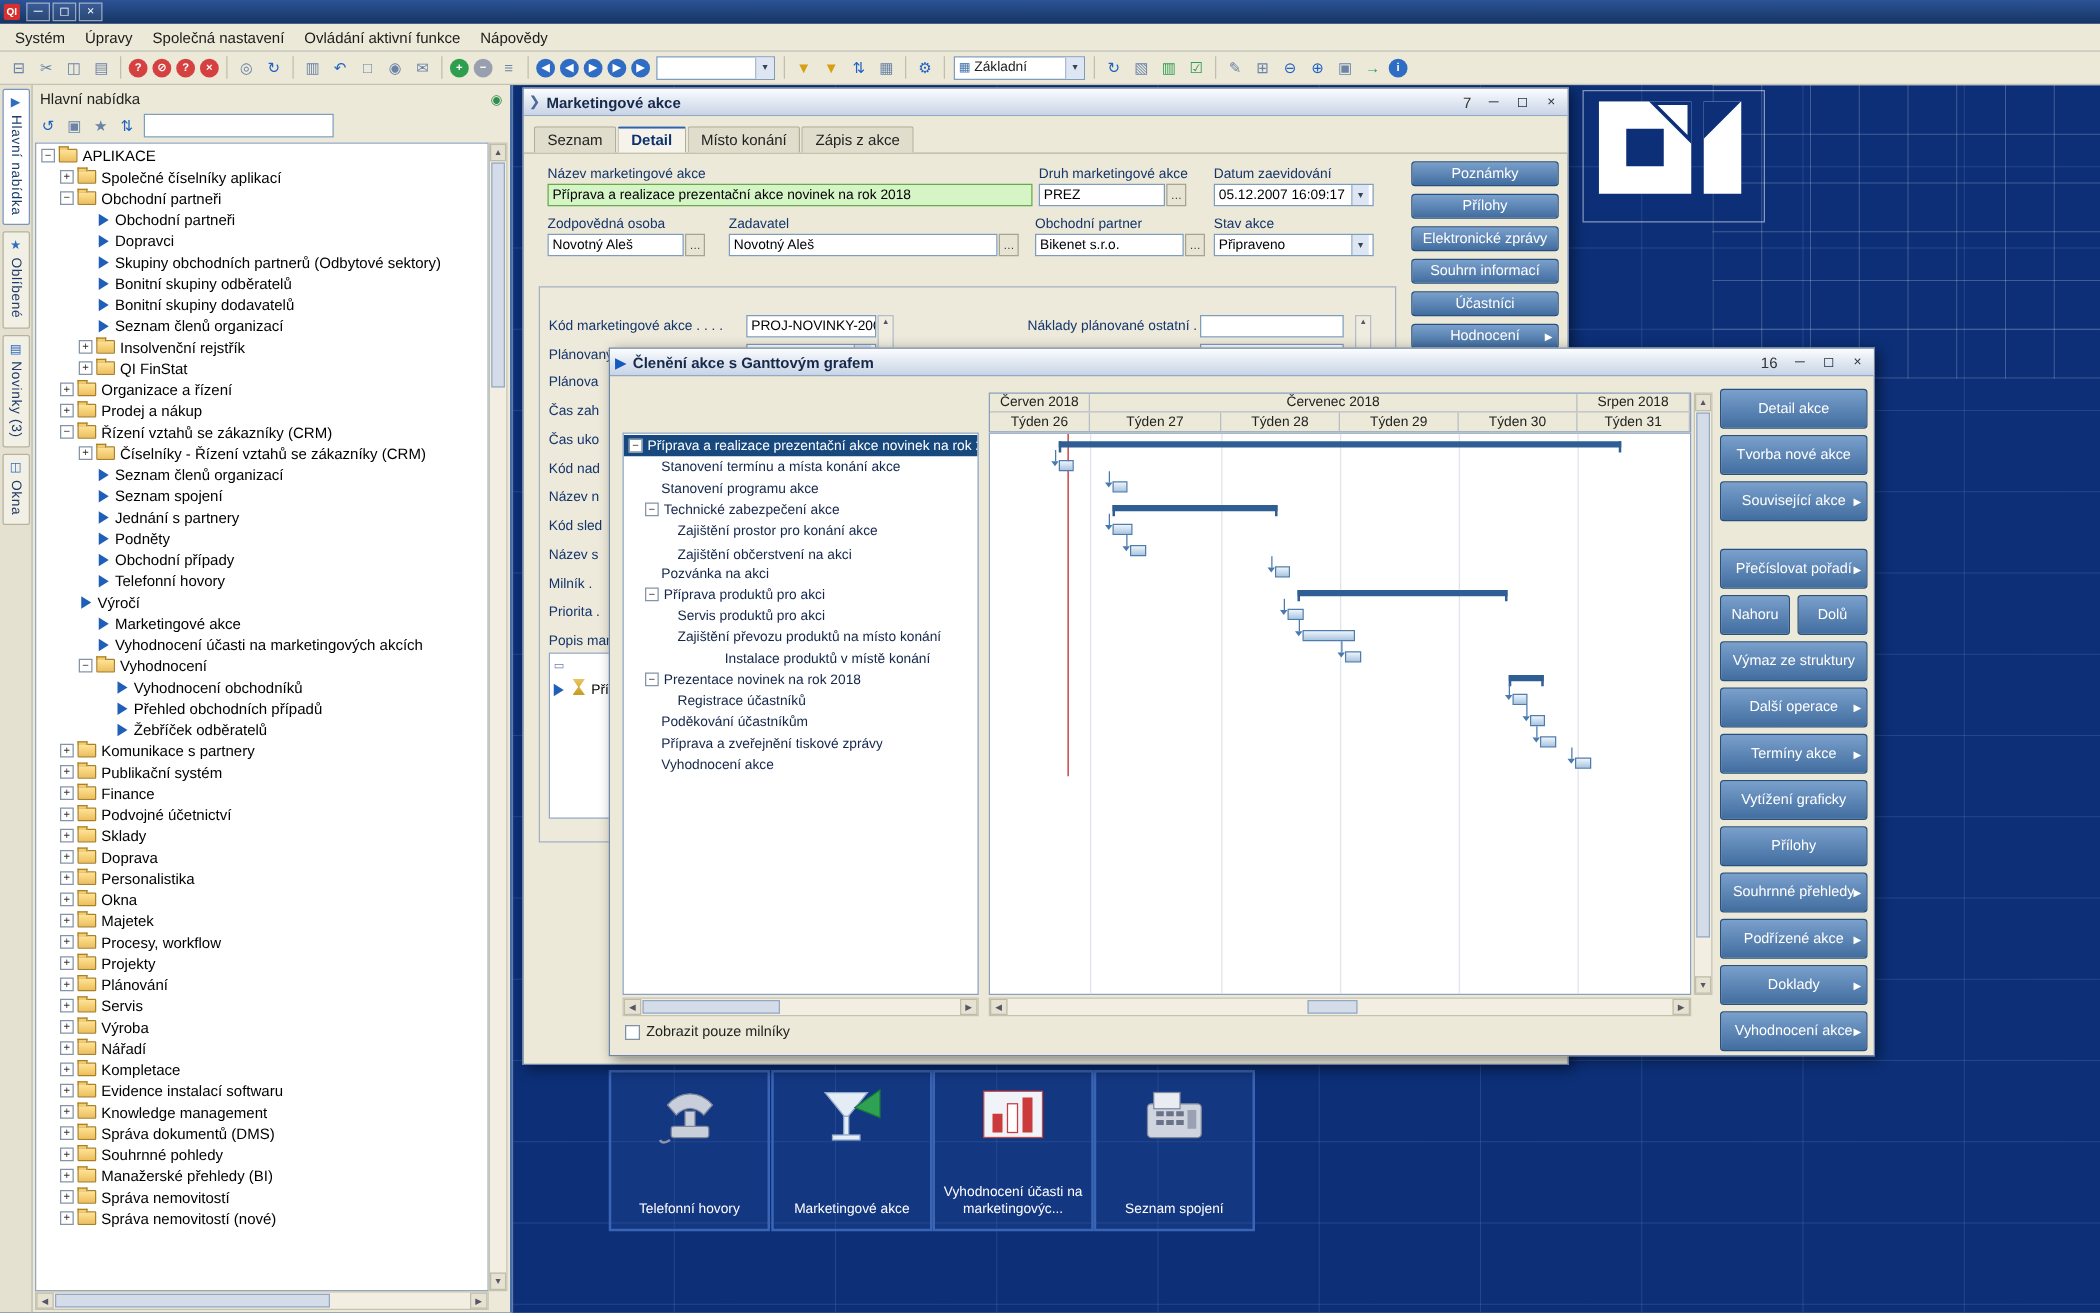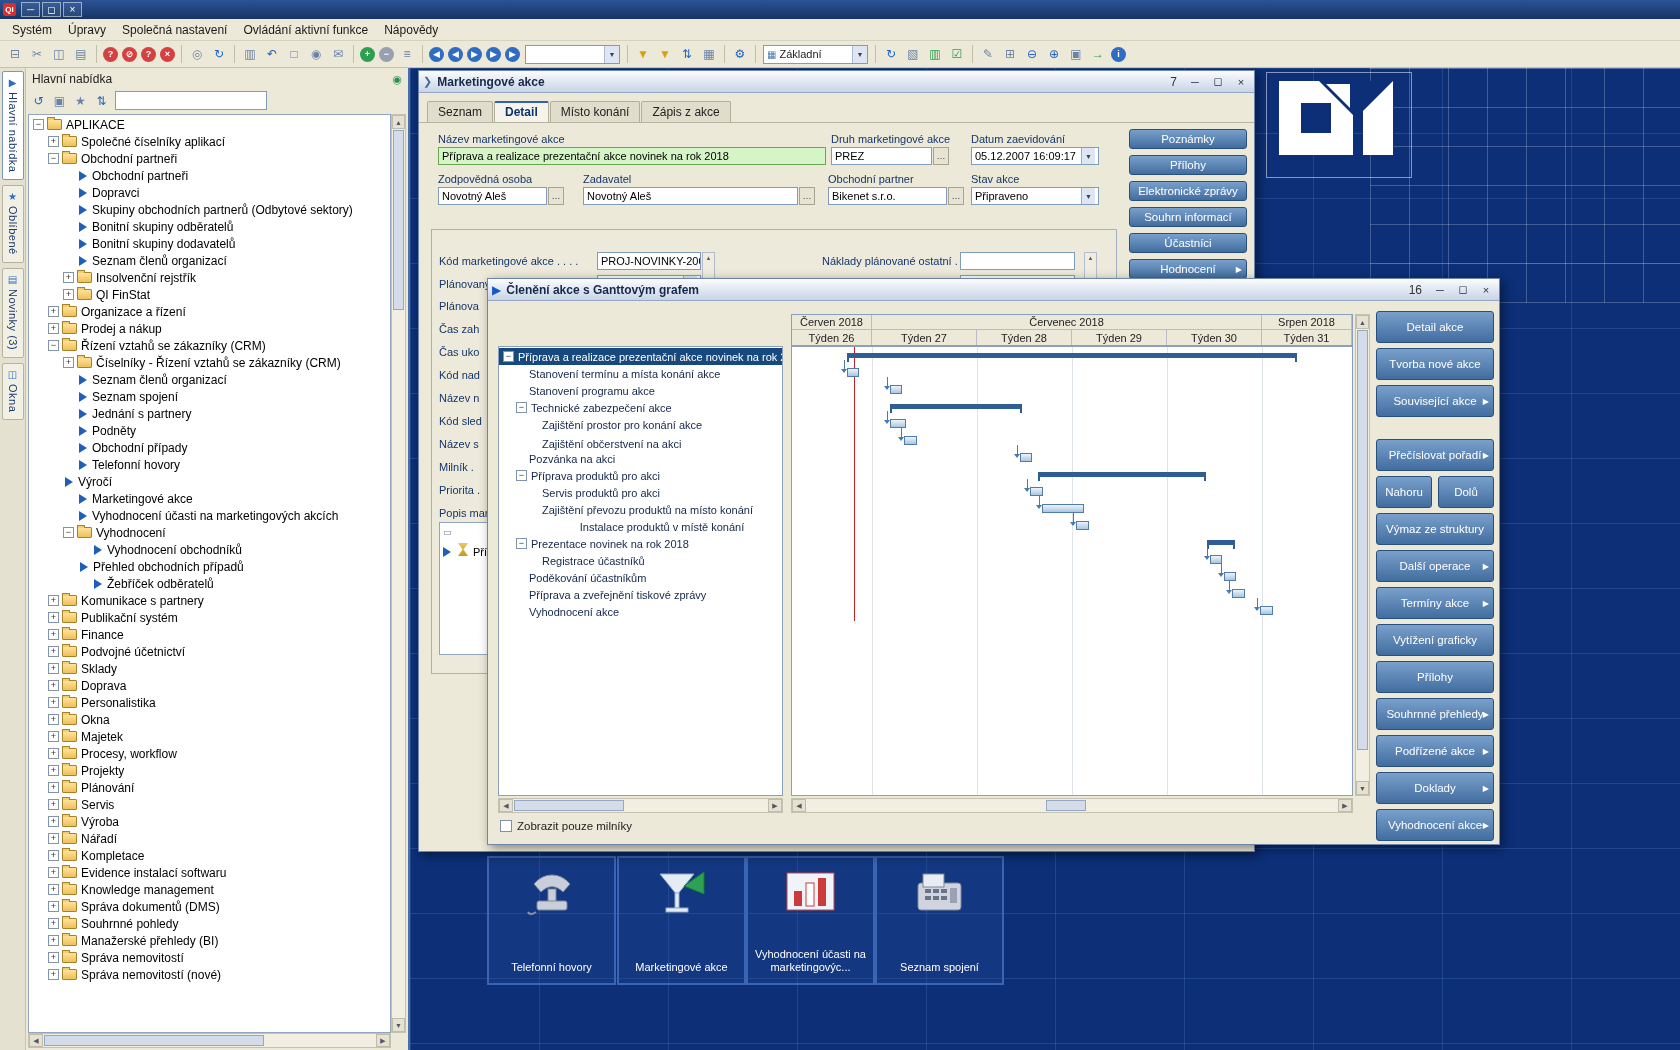--- a/index.html
+++ b/index.html
@@ -373,21 +373,21 @@
           <div class="tree-row" style="padding-left: 34px;">
             <span class="t-exp">−</span>
             <span class="t-folder"></span>
             <span class="t-label">Vyhodnocení</span>
           </div>
           <div class="tree-row" style="padding-left: 49px;">
             <span class="t-sp"></span>
             <span class="t-arrow"></span>
             <span class="t-label">Vyhodnocení obchodníků</span>
           </div>
-          <div class="tree-row" style="padding-left: 35px;">
+          <div class="tree-row" style="padding-left: 49px;">
             <span class="t-sp"></span>
             <span class="t-arrow"></span>
             <span class="t-label">Přehled obchodních případů</span>
           </div>
           <div class="tree-row" style="padding-left: 49px;">
             <span class="t-sp"></span>
             <span class="t-arrow"></span>
             <span class="t-label">Žebříček odběratelů</span>
           </div>
           <div class="tree-row" style="padding-left: 19px;">

